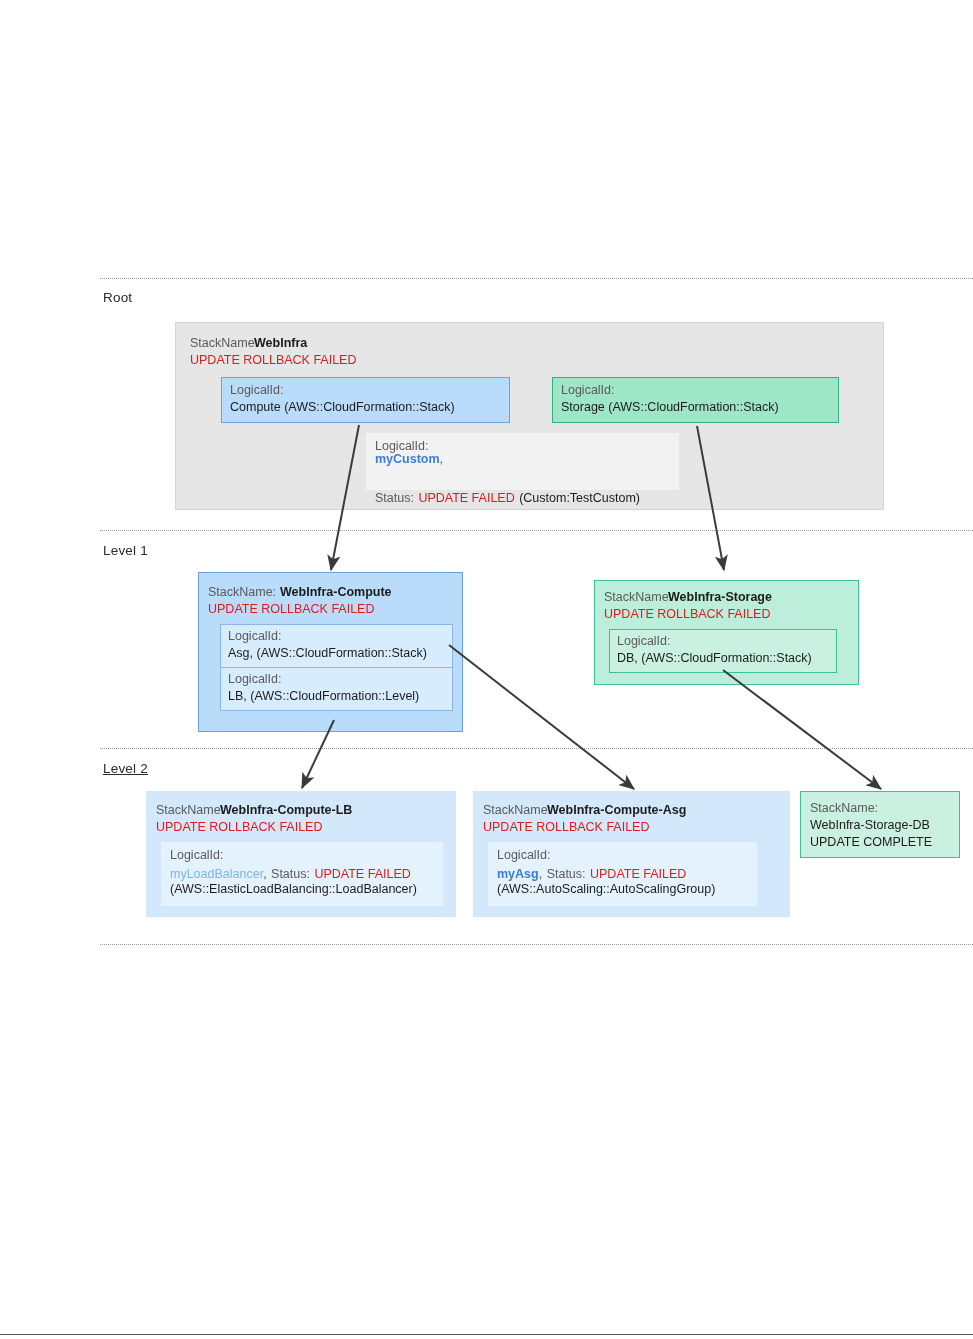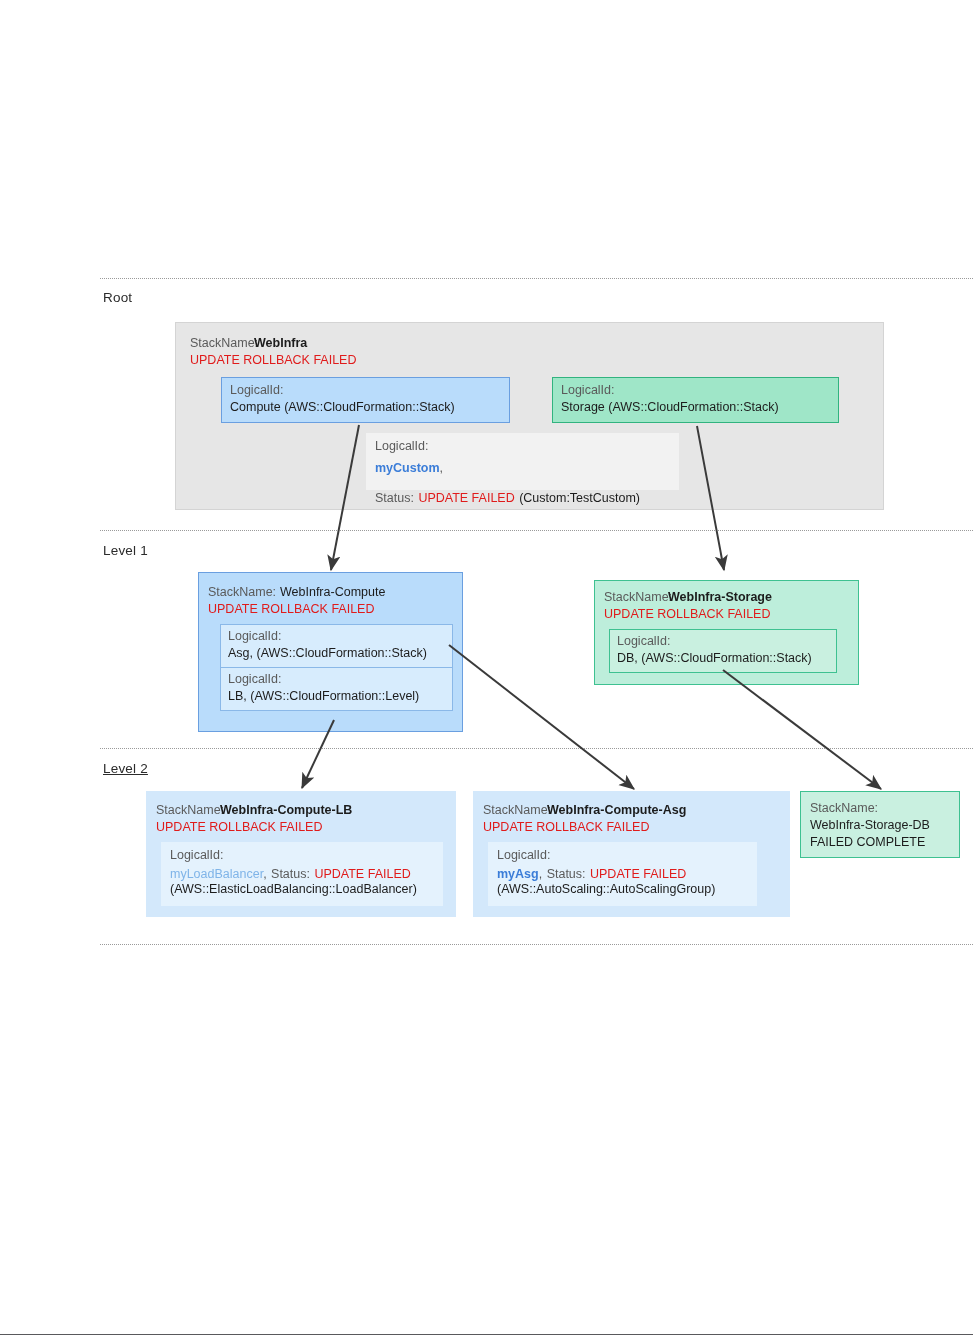--- a/index.html
+++ b/index.html
@@ -135,34 +135,34 @@
       <span class="txt" style="left:8px; top:21px;">Compute (AWS::CloudFormation::Stack)</span>
     </div>
 
     <div class="box box-green" style="left:376px; top:54px; width:287px; height:46px;">
       <span class="txt lbl" style="left:8px; top:4px;">LogicalId:</span>
       <span class="txt" style="left:8px; top:21px;">Storage (AWS::CloudFormation::Stack)</span>
     </div>
 
     <div class="box box-grey-sub" style="left:190px; top:110px; width:313px; height:57px;">
       <span class="txt lbl" style="left:8px; top:4px;">LogicalId:</span>
-      <span style="position:absolute; left:8px; top:24px; white-space:nowrap;">
+      <span style="position:absolute; left:8px; top:15px; white-space:nowrap;">
         <span class="txt lid" style="position:static;">myCustom</span><span class="txt lbl" style="position:static;">,</span>
       </span>
       <span style="position:absolute; left:8px; top:54px; white-space:nowrap;">
         <span class="txt lbl" style="position:static;">Status:</span>
         <span class="txt fail" style="position:static;">UPDATE FAILED</span>
         <span class="txt" style="position:static;">(Custom:TestCustom)</span>
       </span>
     </div>
   </div>
 
   <div class="box box-blue" style="left:198px; top:572px; width:265px; height:160px;">
     <span class="txt lbl" style="left:9px; top:11px;">StackName:</span>
-    <span class="txt" style="left:73px; top:11px; font-weight:normal;padding-left:8px;">WebInfra-Compute</span>
+    <span class="txt" style="left:73px; top:11px; font-weight:bold;padding-left:8px;">WebInfra-Compute</span>
     <span class="txt fail" style="left:9px; top:28px;">UPDATE ROLLBACK FAILED</span>
 
     <div class="box box-blue-sub" style="left:21px; top:51px; width:233px; height:44px;">
       <span class="txt lbl" style="left:7px; top:3px;">LogicalId:</span>
       <span class="txt" style="left:7px; top:20px;">Asg, (AWS::CloudFormation::Stack)</span>
     </div>
 
     <div class="box box-blue-sub" style="left:21px; top:94px; width:233px; height:44px;">
       <span class="txt lbl" style="left:7px; top:3px;">LogicalId:</span>
       <span class="txt" style="left:7px; top:20px;">LB,  (AWS::CloudFormation::Level)</span>
@@ -208,21 +208,21 @@
         <span class="txt lbl" style="position:static;">Status:</span>
         <span class="txt fail" style="position:static;">UPDATE FAILED</span>
       </span>
       <span class="txt" style="left:8px; top:38px;">(AWS::AutoScaling::AutoScalingGroup)</span>
     </div>
   </div>
 
   <div class="box box-green-sub" style="left:800px; top:791px; width:160px; height:67px;">
     <span class="txt lbl" style="left:9px; top:8px;">StackName:</span>
     <span class="txt" style="left:9px; top:25px;">WebInfra-Storage-DB</span>
-    <span class="txt" style="left:9px; top:42px;">FAILED COMPLETE</span>
+    <span class="txt" style="left:9px; top:42px;">UPDATE COMPLETE</span>
   </div>
 
   <svg class="arrows" viewBox="0 0 973 1339">
     <defs>
       <marker id="ah" markerWidth="9" markerHeight="9" refX="7.4" refY="3.3" orient="auto" markerUnits="strokeWidth">
         <path d="M0,0 L8,3.3 L0,6.6 L1.9,3.3 z" fill="#3a3a3a"></path>
       </marker>
     </defs>
 
     <line x1="359" y1="425" x2="331" y2="570" stroke="#3a3a3a" stroke-width="2" marker-end="url(#ah)"></line>

